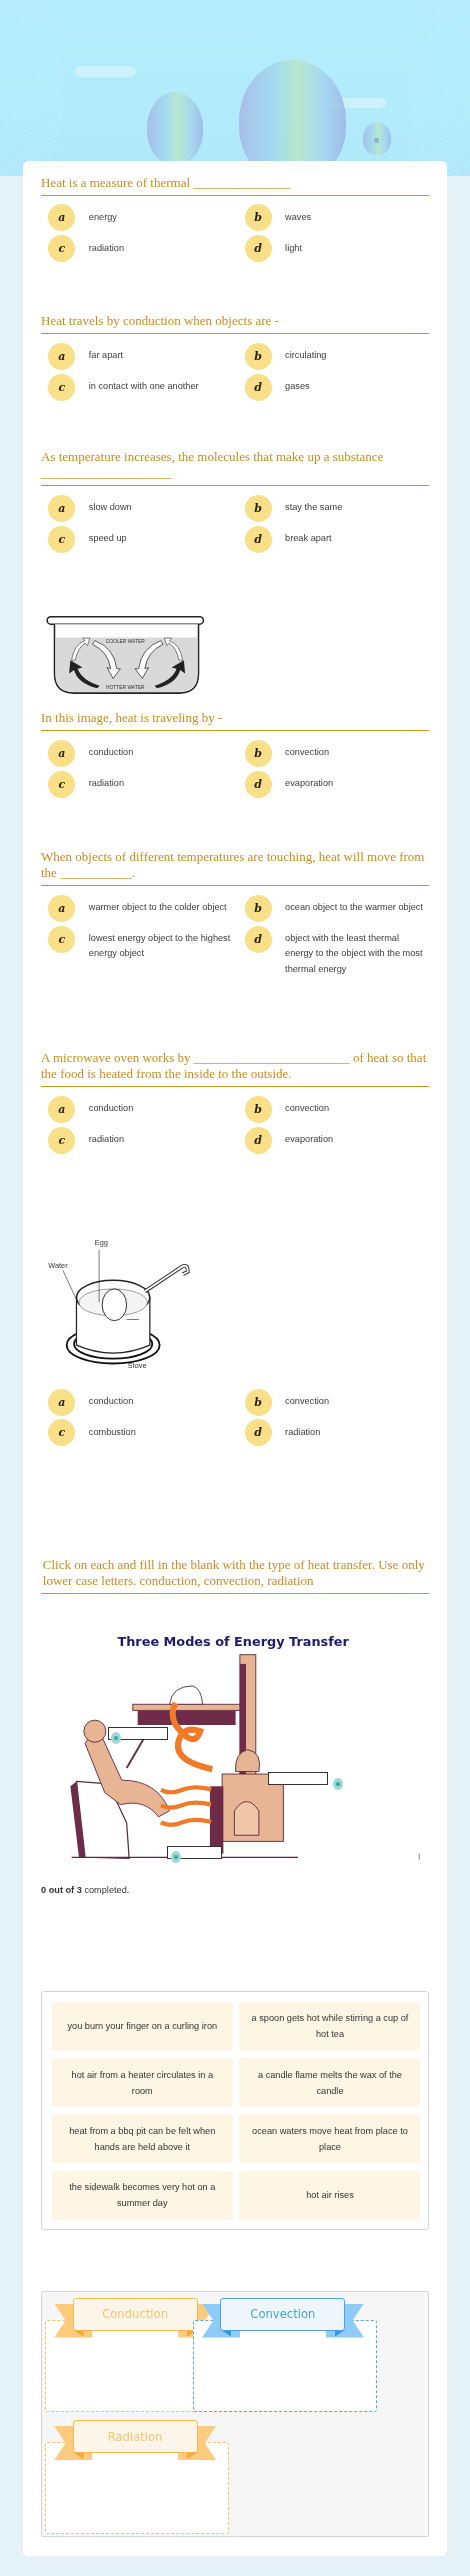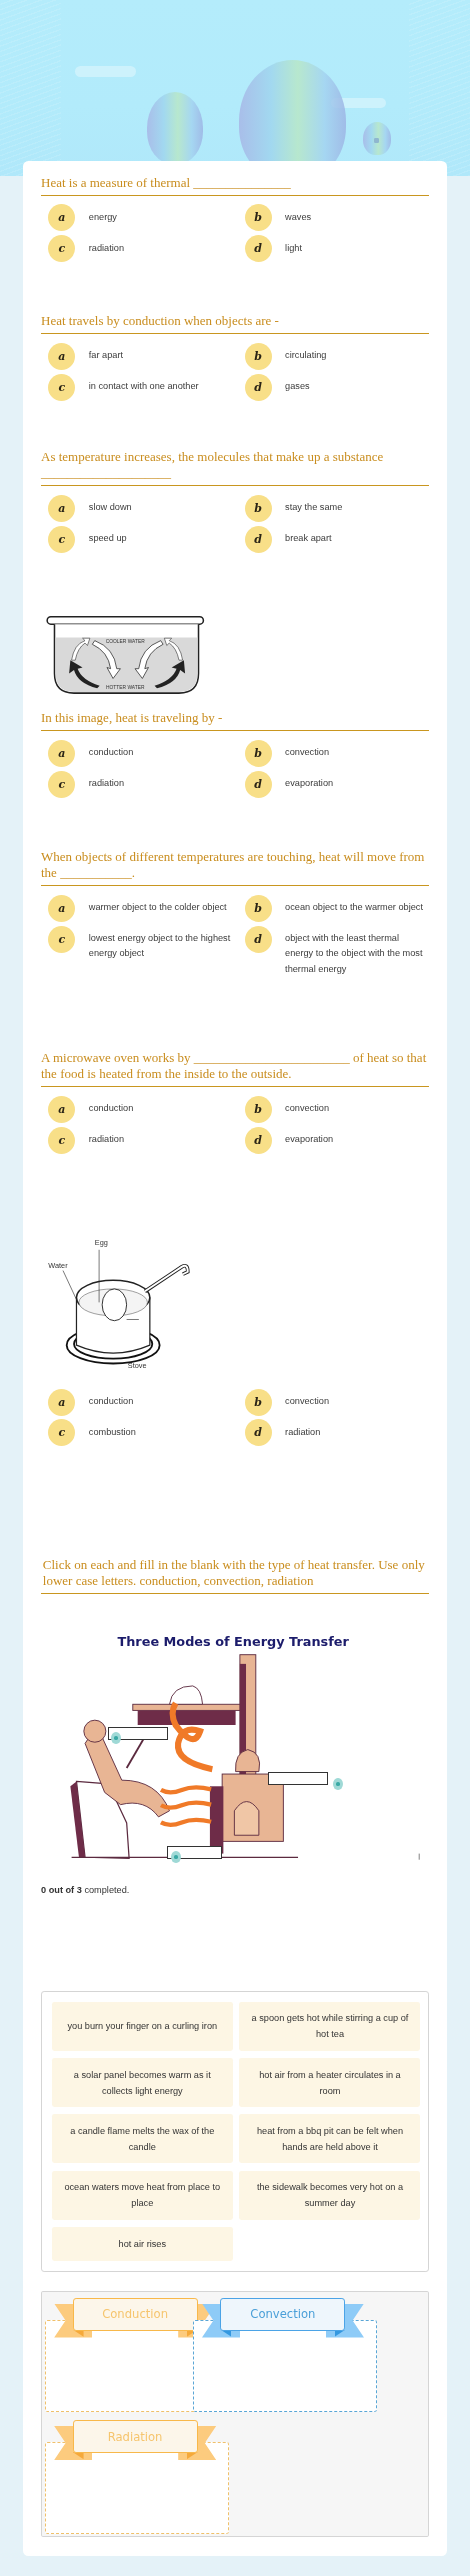--- a/index.html
+++ b/index.html
@@ -358,21 +358,20 @@
 
   <div class="q" style="top:1876px;margin-top:36px;">
     <h2 class="q-title">Sort it Out!</h2>
   </div>
   <div class="sub" style="top:1810px;margin-top:44px;">Classify each example of heat transfer</div>
 
   <div class="board" style="top:1830px;">
     <div class="tiles">
       <div class="tile">you burn your finger on a curling iron</div>
       <div class="tile">a spoon gets hot while stirring a cup of hot tea</div>
-      <div class="tile">a solar panel becomes warm as it collects light energy</div>
       <div class="tile">hot air from a heater circulates in a room</div>
       <div class="tile">a candle flame melts the wax of the candle</div>
       <div class="tile">heat from a bbq pit can be felt when hands are held above it</div>
       <div class="tile">ocean waters move heat from place to place</div>
       <div class="tile">the sidewalk becomes very hot on a summer day</div>
       <div class="tile short">hot air rises</div>
     </div>
   </div>
 
   <div class="cats" style="top:2130px;">

